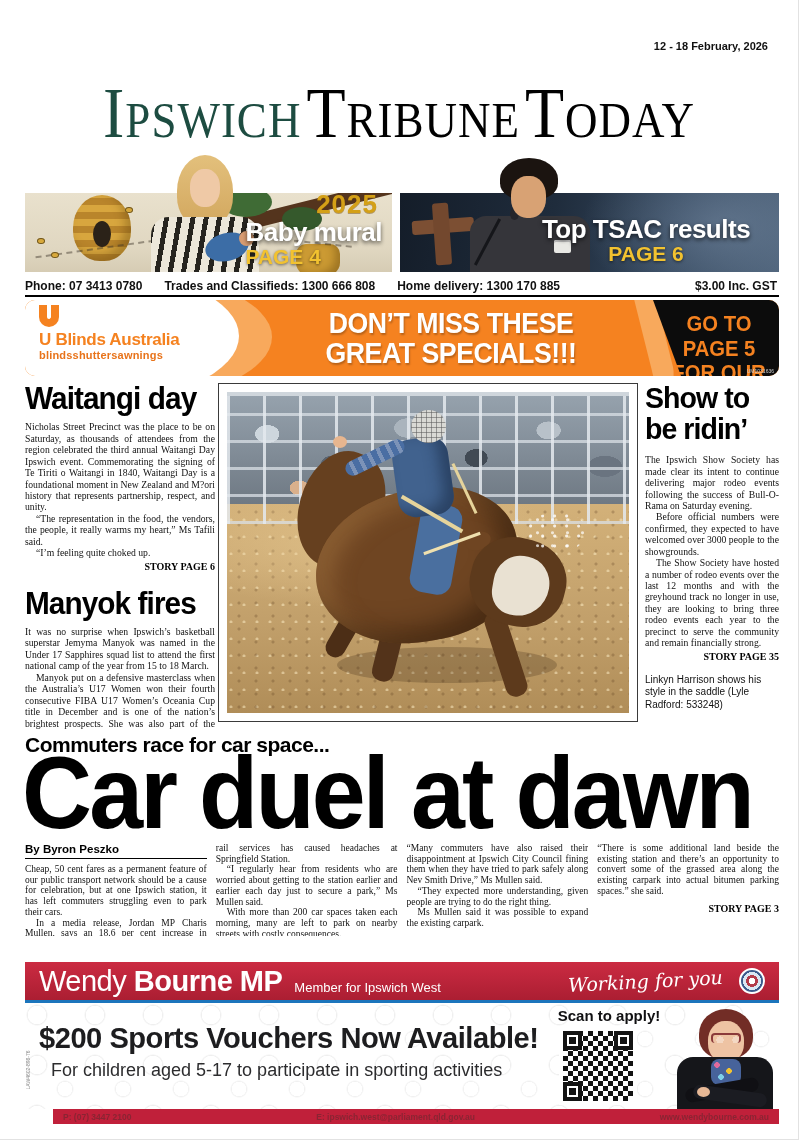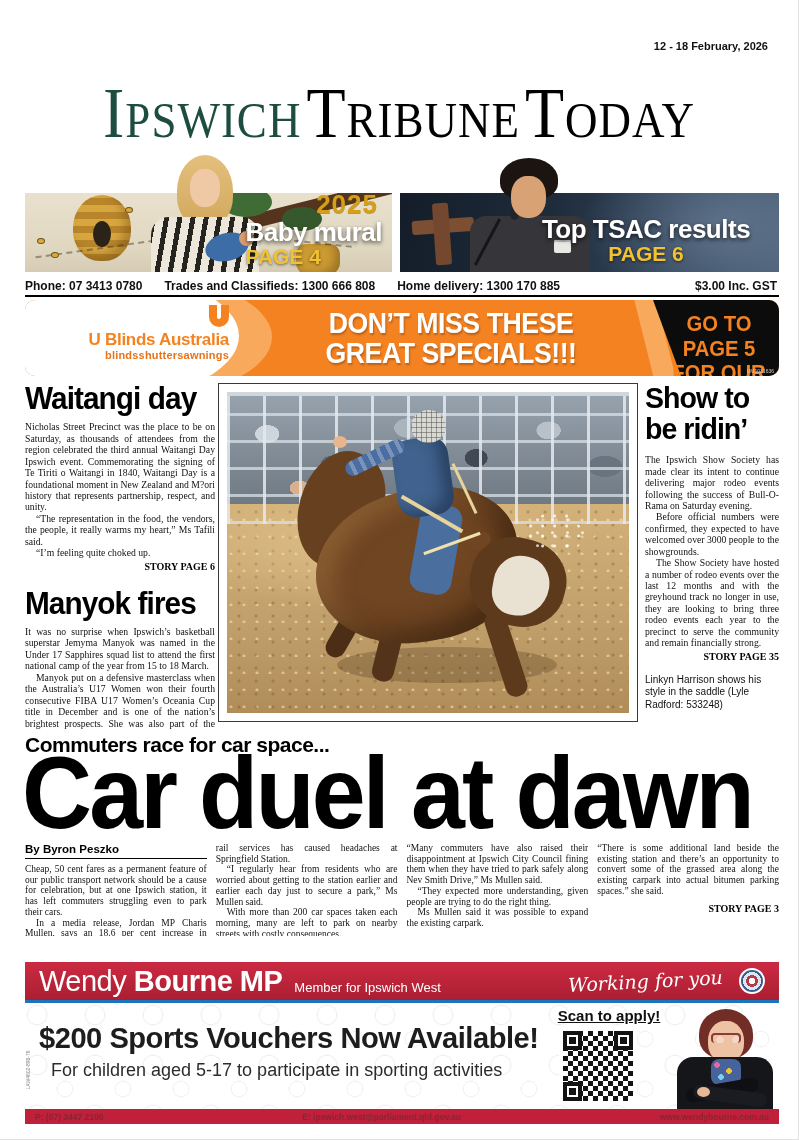--- a/index.html
+++ b/index.html
@@ -73,21 +73,21 @@
 
   
   .contactline { position:absolute; top:279px; left:25px; right:21px; display:flex; gap:22px; font:bold 12px "Liberation Sans", sans-serif; color:#111; }
   .contact-price { margin-left:auto; }
   .toprule { position:absolute; top:295px; left:25px; width:754px; height:2px; background:#000; }
 
   
   .top-ad { position:absolute; left:25px; top:300px; width:754px; height:76px; background:#f58220; border-radius:10px; overflow:hidden; }
   .ad-ell-light { position:absolute; left:-58px; top:-28px; width:305px; height:130px; border-radius:50%; background:#f8a95c; }
   .ad-ell-white { position:absolute; left:-76px; top:-30px; width:290px; height:132px; border-radius:50%; background:#fff; }
-  .ublinds { position:absolute; left:14px; top:5px; width:190px; text-align:right; }
+  .ublinds { position:absolute; left:14px; top:5px; width:190px; text-align:left; }
   .u-logo { display:inline-block; width:20px; height:22px; border:8px solid #f58220; border-top:none; border-radius:0 0 22px 22px; }
   .u-name { color:#f58220; font-weight:bold; font-size:17px; line-height:1.05; letter-spacing:-0.3px; }
   .u-sub { color:#e8731a; font-weight:bold; font-size:11px; letter-spacing:0.2px; }
   .ad-msg { position:absolute; left:216px; width:420px; top:9px; text-align:center; color:#fff;
     font-weight:bold; font-size:29px; line-height:1.03; letter-spacing:-0.5px;
     transform:scaleX(.92); transform-origin:center; text-shadow:1px 2px 2px rgba(0,0,0,.25); }
   .ad-stripe { position:absolute; right:112px; top:-12px; width:22px; height:110px; background:#f8a95c; transform:skewX(14deg); }
   .ad-black { position:absolute; right:0; top:0; bottom:0; width:126px; background:#0c0c0c;
     clip-path: polygon(0 0, 100% 0, 100% 100%, 28px 100%); }
   .ad-cta { position:absolute; right:4px; top:12px; width:112px; text-align:center; color:#f58220;
@@ -181,42 +181,42 @@
     background: radial-gradient(circle, #fff 0 3px, #b33b4a 3px 6px, #d9e6f2 6px 9px, #3b5a8c 9px 12px, #eef3f8 12px); }
   .wb-blue { height:3px; background:#1c75bc; }
   .wb-main { position:relative; height:106px; background:#fff; overflow:hidden; }
   .wb-main::before { content:""; position:absolute; inset:0; opacity:.6;
     background:
       radial-gradient(circle at 12px 12px, transparent 9px, #e4e4e4 9.5px, transparent 11px),
       radial-gradient(circle at 40px 36px, transparent 7px, #e8e8e8 7.5px, transparent 9px);
     background-size: 58px 50px; }
   .wb-h1 { position:absolute; left:14px; top:18px; font-weight:bold; font-size:30px; letter-spacing:-0.5px; color:#1d1d1f; transform:scaleX(.97); transform-origin:left; }
   .wb-h2 { position:absolute; left:26px; top:57px; font-size:18px; color:#2c2c2e; }
-  .wb-scan { position:absolute; left:528px; top:4px; width:112px; text-align:center; font-weight:bold; font-size:15px; color:#101012;text-decoration:underline; }
+  .wb-scan { position:absolute; left:528px; top:4px; width:112px; text-align:center; font-weight:bold; font-size:15px; color:#101012; }
   .wb-qr { position:absolute; left:534px; top:24px; width:78px; height:78px; background:#fff; padding:4px; }
   .wb-qr-inner { position:relative; width:100%; height:100%;
     background:
       repeating-conic-gradient(#131313 0% 25%, #ffffff 0% 50%);
     background-size:10px 10px; }
   .qr-finder { position:absolute; width:19px; height:19px; border:4px solid #131313; background:#fff; }
   .qr-finder::after { content:""; position:absolute; inset:2px; background:#131313; }
   .qr-f1 { left:0; top:0; } .qr-f2 { right:0; top:0; } .qr-f3 { left:0; bottom:0; }
   .wb-photo { position:absolute; right:4px; top:6px; width:100px; height:100px; }
   .w-hair { left:24px; top:0; width:54px; height:50px; border-radius:50% 50% 42% 42%; background:#722d26; }
   .w-face { left:33px; top:12px; width:36px; height:42px; border-radius:46%; background:#eec3a3; }
   .w-glasses { left:36px; top:24px; width:30px; height:10px; border-top:2px solid #8b3a3a;
     background: radial-gradient(circle 6px at 7px 5px, rgba(255,255,255,.35) 60%, transparent 61%), radial-gradient(circle 6px at 23px 5px, rgba(255,255,255,.35) 60%, transparent 61%);
     border-left:2px solid #8b3a3a; border-right:2px solid #8b3a3a; border-radius:4px; }
   .w-blazer { left:2px; top:48px; width:96px; height:52px; border-radius:16px 16px 0 0; background:#15161a; }
   .w-shirt { left:36px; top:50px; width:30px; height:26px; border-radius:8px;
     background: radial-gradient(circle 3px at 6px 6px, #e26a9c 90%, transparent), radial-gradient(circle 3px at 18px 12px, #f2c230 90%, transparent), radial-gradient(circle 3px at 10px 18px, #7fd0e8 90%, transparent), #47639b; }
   .w-arm1 { left:10px; top:74px; width:74px; height:14px; border-radius:8px; background:#101014; transform:rotate(-10deg); }
   .w-arm2 { left:18px; top:80px; width:74px; height:14px; border-radius:8px; background:#1b1c22; transform:rotate(8deg); }
   .w-hand { left:22px; top:78px; width:13px; height:10px; border-radius:50%; background:#e7b896; }
-  .wb-bottom { height:15px; background:#c0203a; display:flex; align-items:center; justify-content:space-between; padding:0 10px; font-size:8.5px; color:#8a2433; font-weight:bold; }
+  .wb-bottom { height:15px; background:#c0203a; display:flex; align-items:center; justify-content:space-between; padding:0 10px; font-size:8.5px; color:#8a2433; font-weight:bold;margin-left:28px; }
   .wb-side-code { position:absolute; left:-17px; top:64px; transform:rotate(-90deg); font-size:5px; color:#8a8a8a; }
 </style>
 </head>
 <body>
 
 <div id="page">
 
   <div class="dateline">12 - 18 February, 2026</div>
   <div class="masthead">
     <span class="mast-word mast-green">Ipswich</span>

